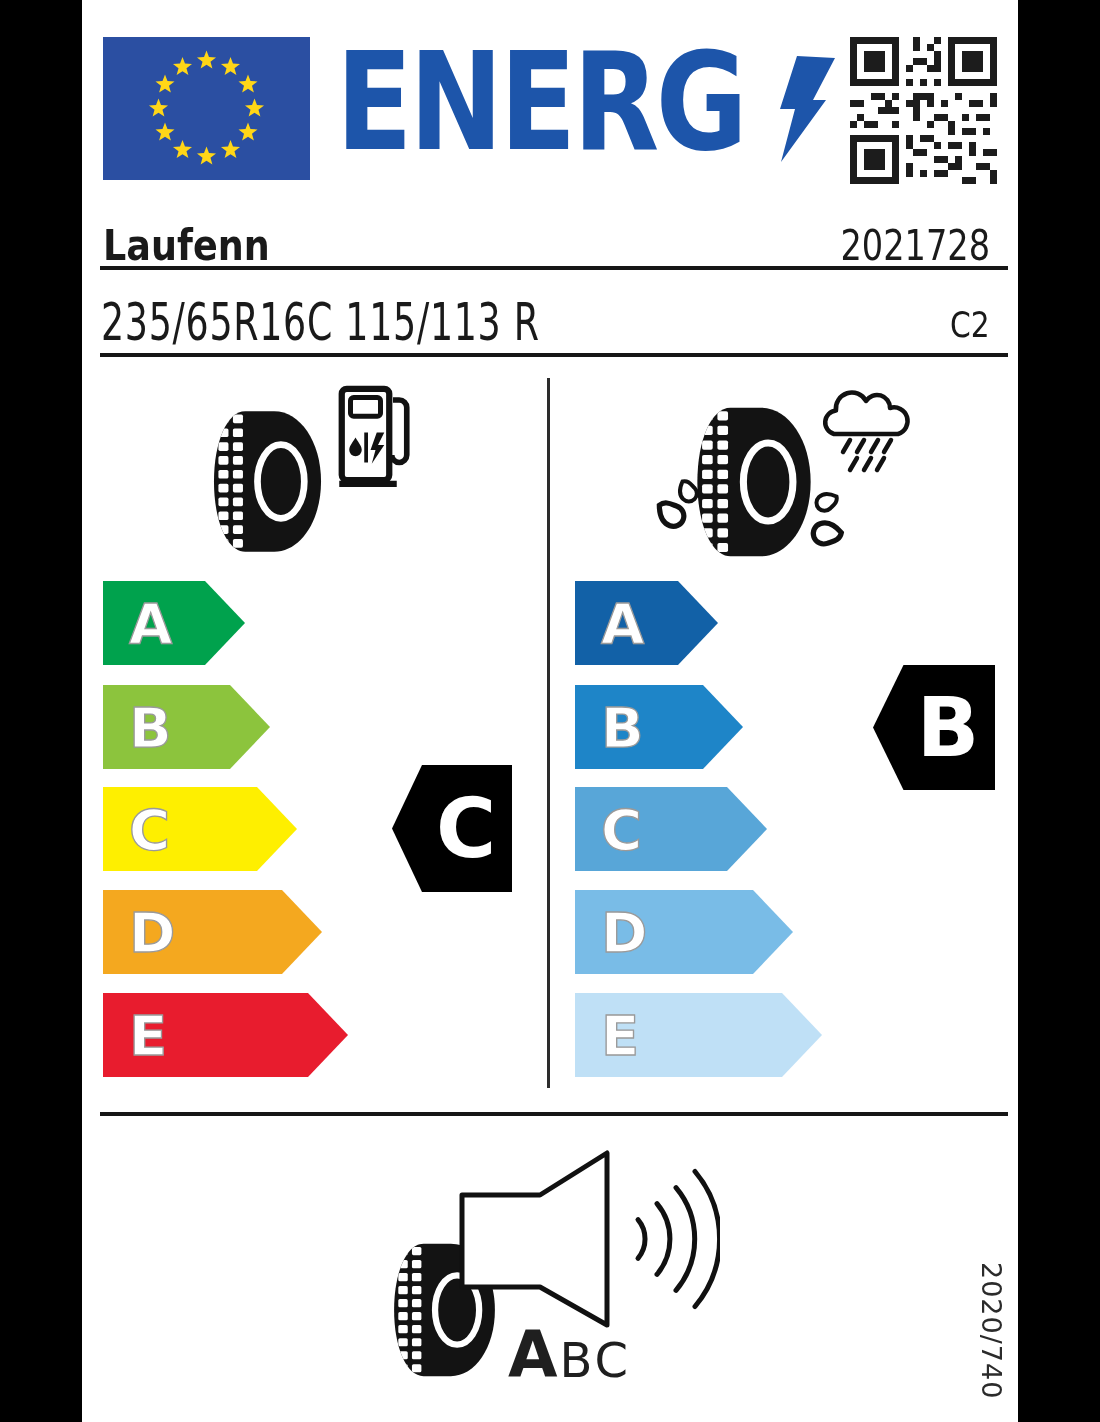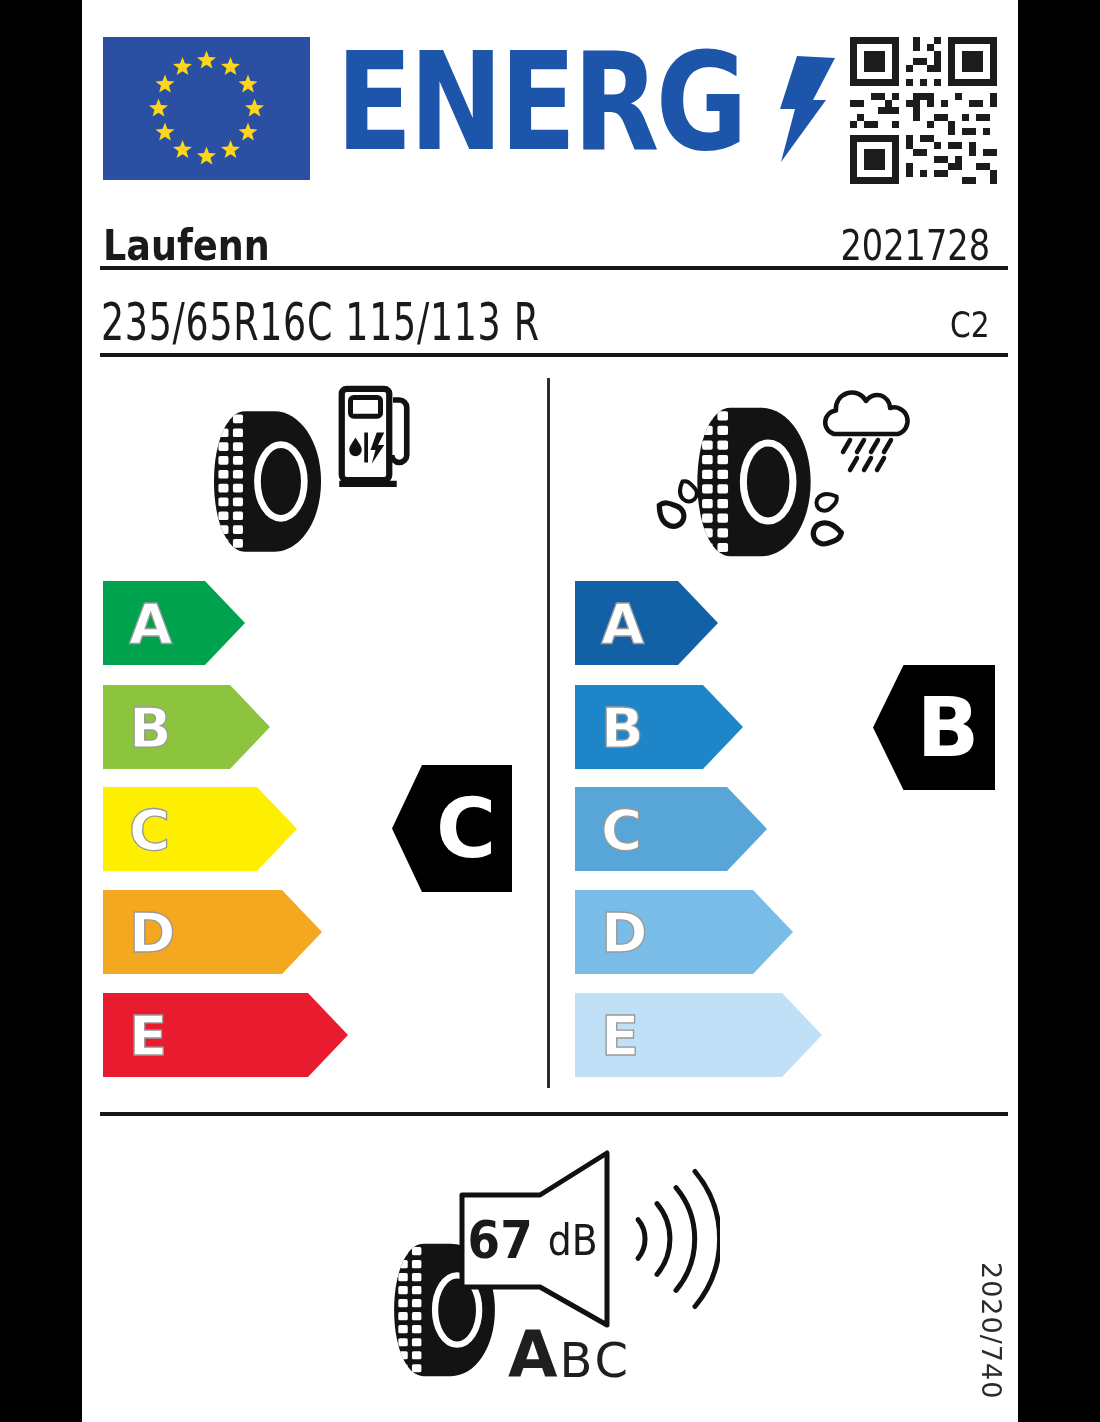--- a/index.html
+++ b/index.html
@@ -243,24 +243,20 @@
         <use href="#tyre"></use>
       </svg>
     <path d="M82 55 H160 L227 13 V185 L160 147 H82 Z" fill="#fff" stroke="#111" stroke-width="5" stroke-linejoin="round"></path>
     <g fill="none" stroke="#111" stroke-width="5" stroke-linecap="round">
       <path d="M258 79.7 A30 30 0 0 1 258 118.3"></path>
       <path d="M277 63.6 A55 55 0 0 1 277 134.4"></path>
       <path d="M296 47.6 A80 80 0 0 1 296 150.4"></path>
       <path d="M315 31.5 A105 105 0 0 1 315 166.5"></path>
     </g>
   </svg>
-  <div id="db-box">
-    <span class="val">67</span>
-    <span class="unit">dB</span>
-  </div>
   <div id="abc">
     <span class="sel">A</span>
     <span class="oth">B</span>
     <span class="oth">C</span>
   </div>
 
   <div id="regulation">2020/740</div>
 </div>
 
 </body></html>

